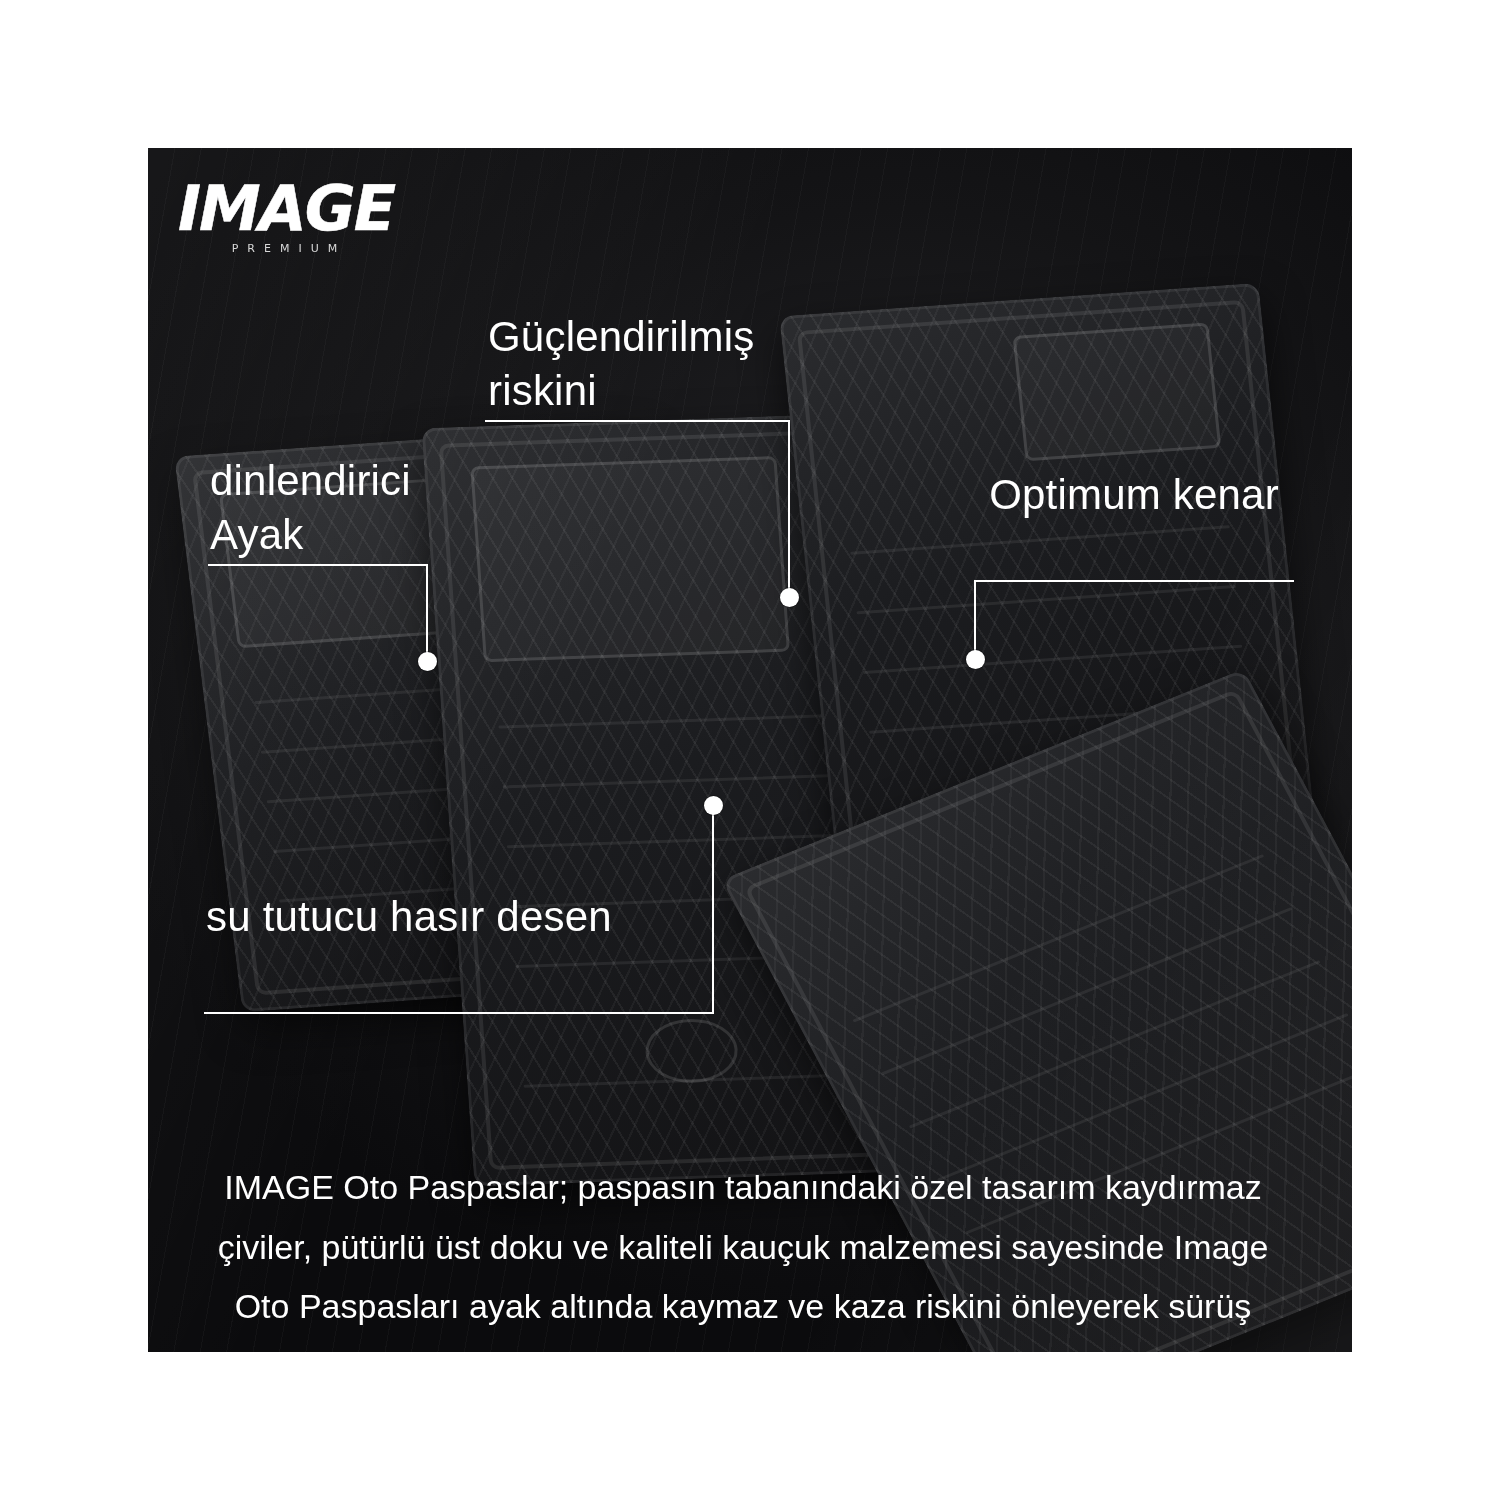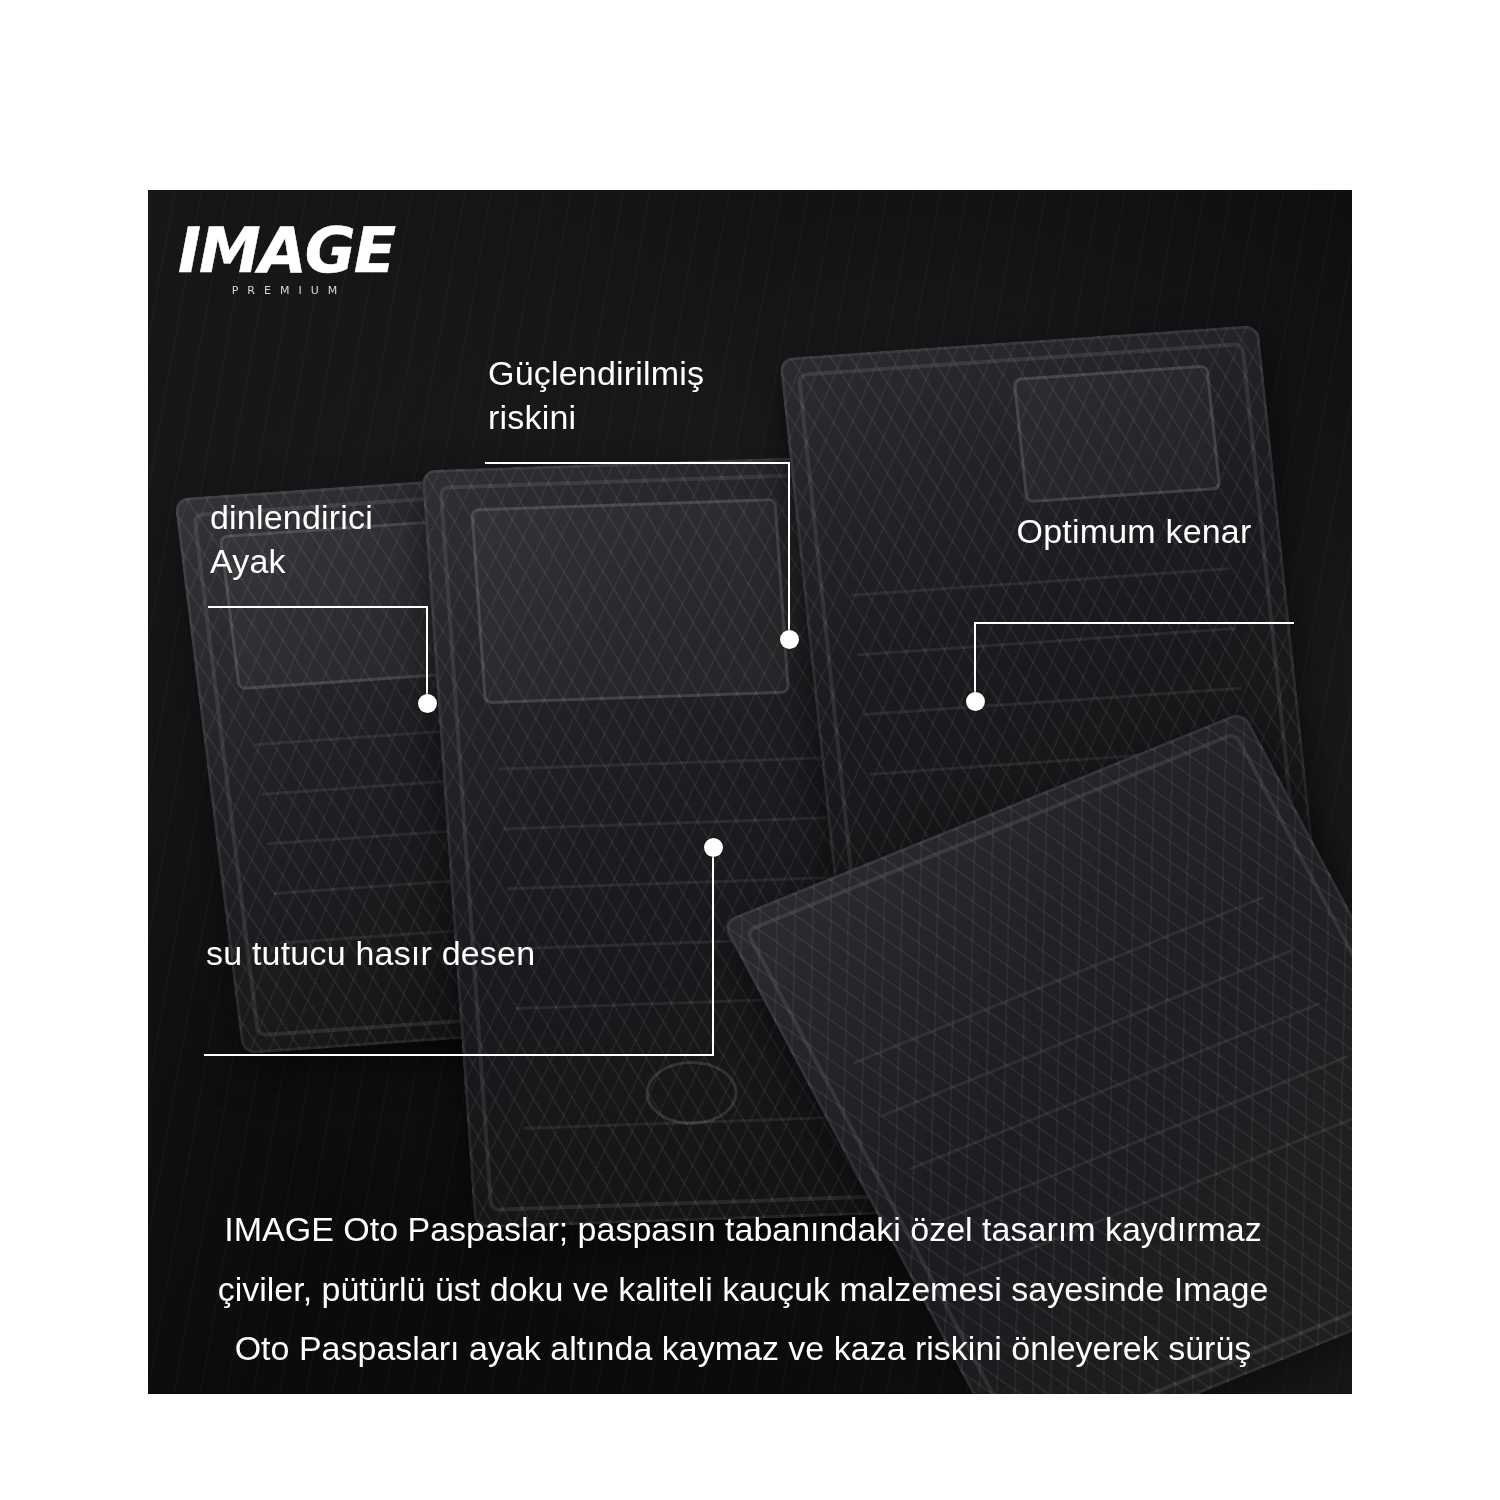--- a/index.html
+++ b/index.html
@@ -23,21 +23,20 @@
     width: 1204px;
     height: 1204px;
     background:
       repeating-linear-gradient(100deg,
         rgba(255,255,255,0.030) 0px,
         rgba(255,255,255,0.030) 1px,
         rgba(255,255,255,0.0) 1px,
         rgba(255,255,255,0.0) 26px),
       radial-gradient(ellipse 70% 60% at 62% 38%, #232326 0%, #141416 55%, #0b0b0d 100%);
     overflow: hidden;
-    margin-top: 42px;
   }
   .panel::after{
     content:"";
     position:absolute; inset:0;
     background:
       linear-gradient(115deg, rgba(255,255,255,0.05) 0%, rgba(255,255,255,0) 38%),
       linear-gradient(300deg, rgba(255,255,255,0.05) 0%, rgba(255,255,255,0) 30%);
     pointer-events:none;
   }
 
@@ -136,21 +135,21 @@
     left: 700px; top: 590px;
     width: 560px; height: 620px;
     transform: rotate(-28deg) skewY(6deg);
   }
 
   
   .callout {
     position: absolute;
     z-index: 30;
     color: #ffffff;
-    font-size: 34px;
+    font-size: 42px;
     line-height: 1.28;
     letter-spacing: 0.2px;
     font-family: "Liberation Sans", sans-serif;
   }
   .leader {
     position: absolute;
     background: #ffffff;
     z-index: 30;
   }
   .dot {

